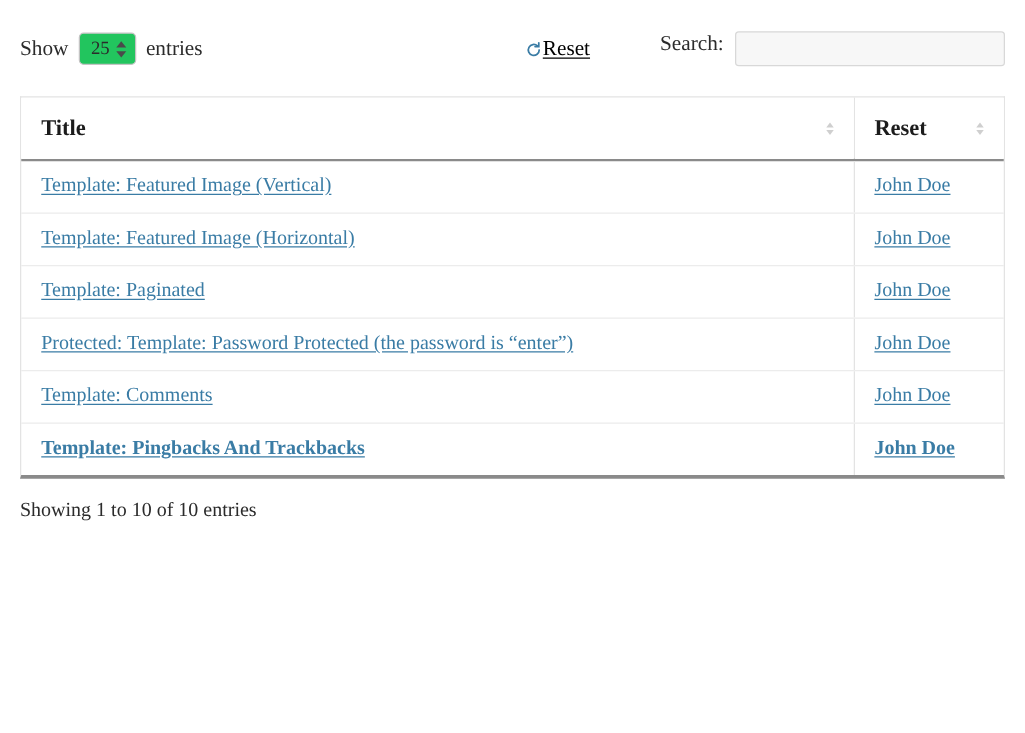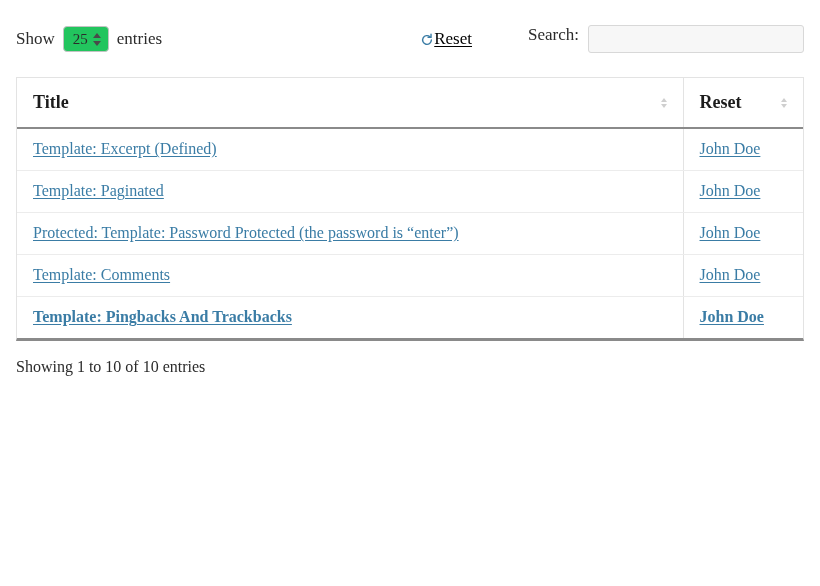--- a/index.html
+++ b/index.html
@@ -284,21 +284,25 @@
               <span class="sort-icon">
                 <i class="up"></i>
                   <i class="down"></i>
               </span>
             </span>
           </th>
         </tr>
       </thead>
       <tbody id="dt-body">
           <tr>
-            <td class="col-title"><a class="cell-link">Template: Excerpt (Defined)</a></td>
+            <td class="col-title"><a class="cell-link">Template: Featured Image (Vertical)</a></td>
+            <td class="col-author"><a class="cell-link">John Doe</a></td>
+          </tr>
+          <tr>
+            <td class="col-title"><a class="cell-link">Template: Featured Image (Horizontal)</a></td>
             <td class="col-author"><a class="cell-link">John Doe</a></td>
           </tr>
           <tr>
             <td class="col-title"><a class="cell-link">Template: Paginated</a></td>
             <td class="col-author"><a class="cell-link">John Doe</a></td>
           </tr>
           <tr>
             <td class="col-title"><a class="cell-link">Protected: Template: Password Protected (the password is “enter”)</a></td>
             <td class="col-author"><a class="cell-link">John Doe</a></td>
           </tr>

